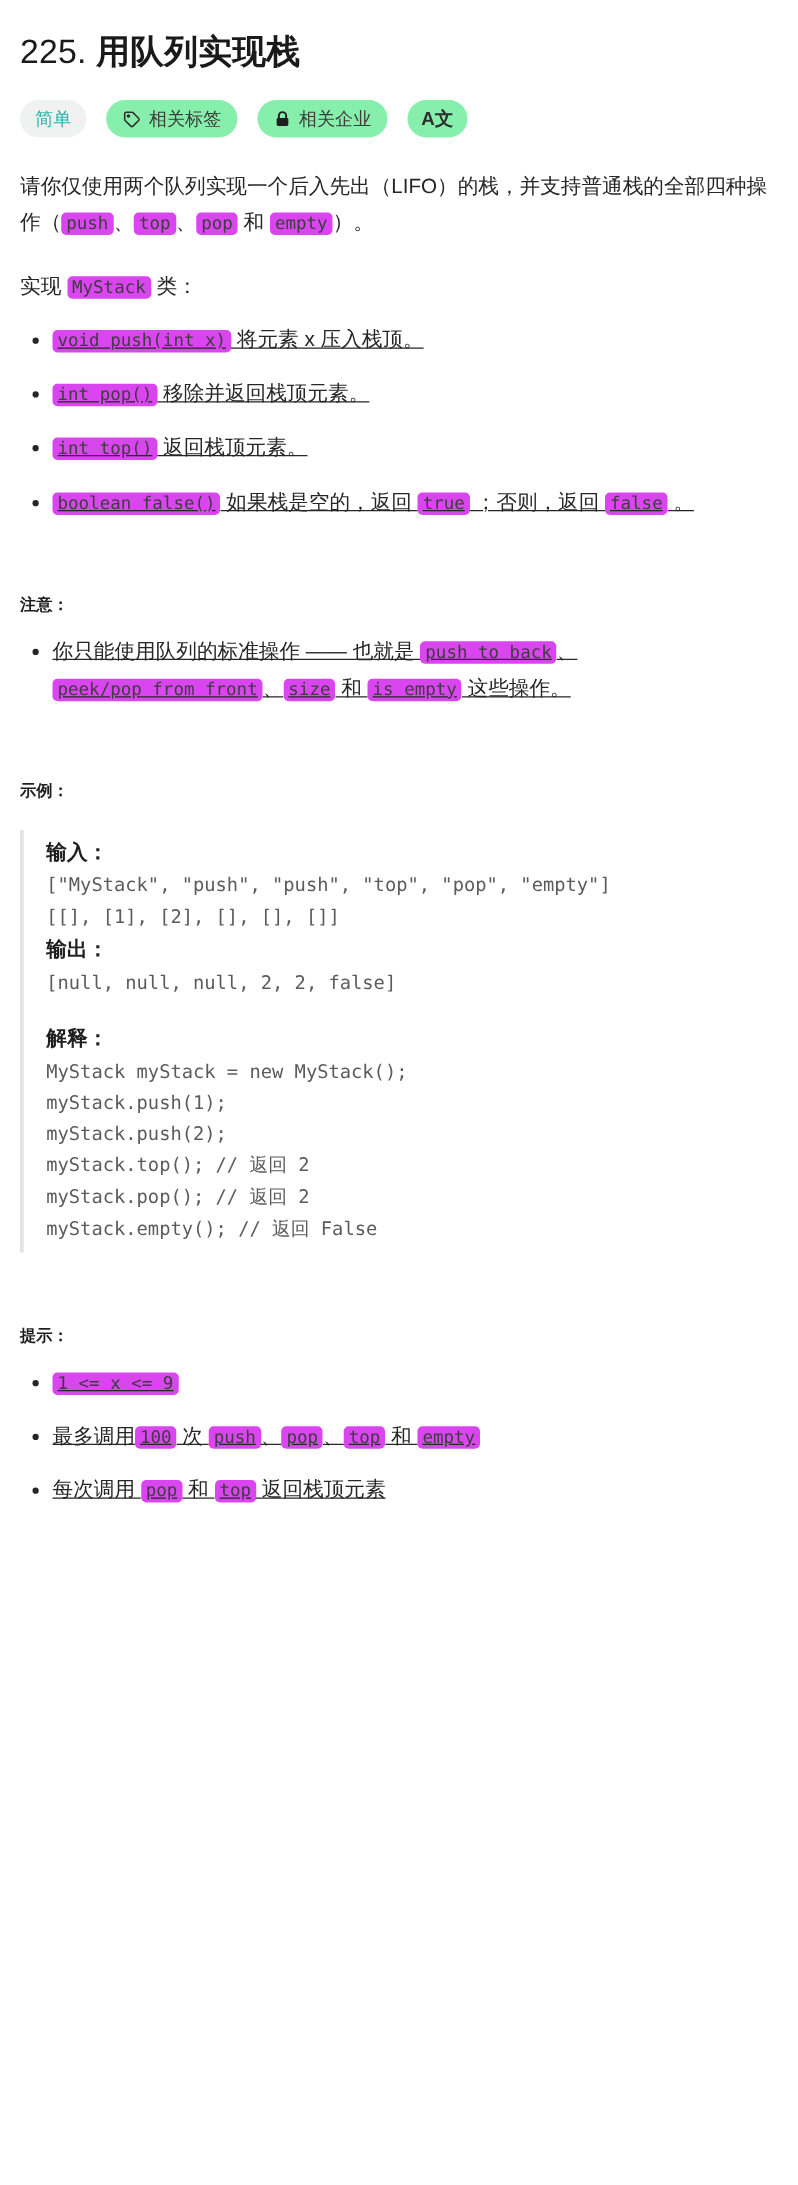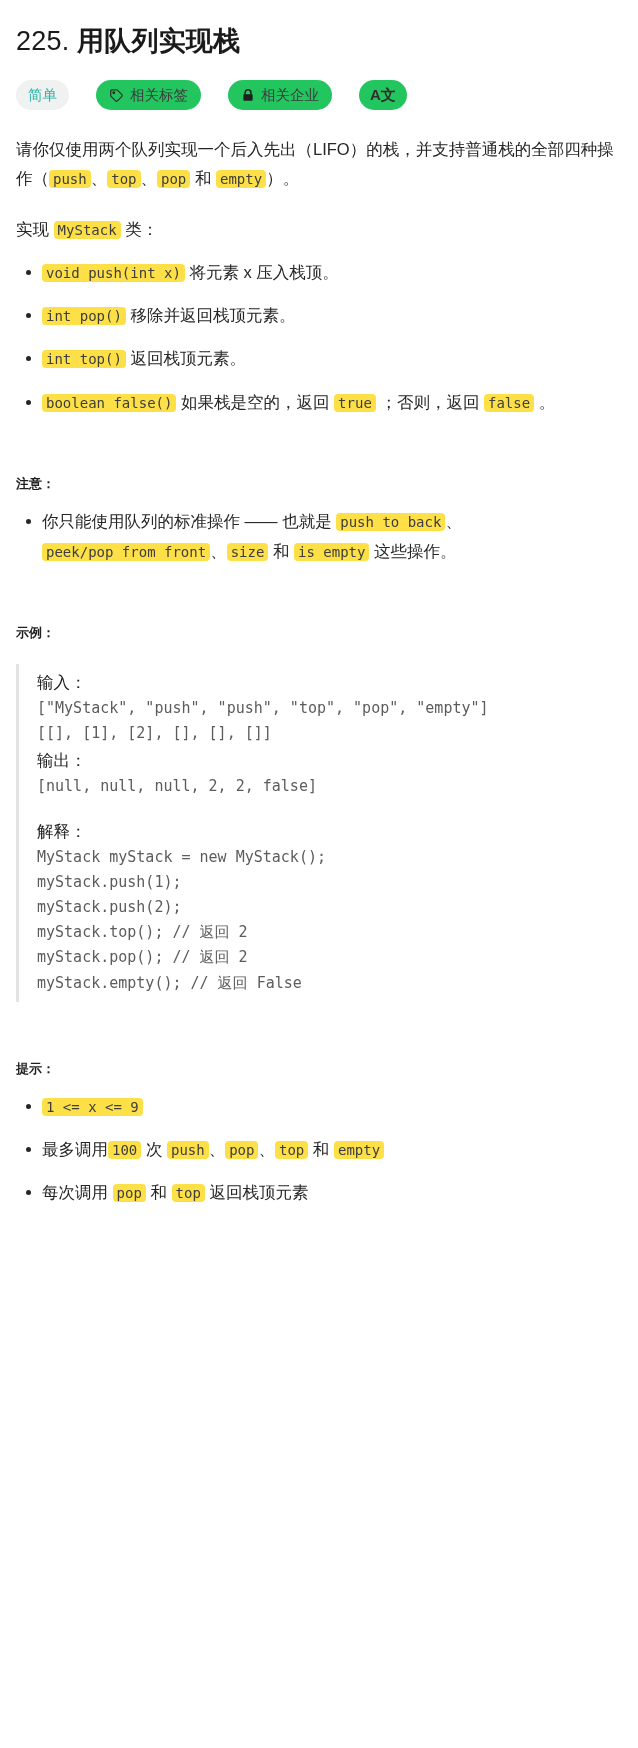--- a/index.html
+++ b/index.html
@@ -27,32 +27,32 @@
     color: #1a1a1a;
     margin: 6px 0 0 0;
     letter-spacing: 0.2px;
   }
   .title .num { font-weight: 500; }
 
   
   .badge-row {
     display: flex;
     align-items: center;
-    gap: 27px;
+    gap: 16px;
     margin-top: 21px;
     flex-wrap: nowrap;
   }
   .badge {
     display: inline-flex;
     align-items: center;
     gap: 6px;
     height: 30px;
     padding: 0 13px;
     border-radius: 15px;
-    background: #22c55e;
+    background: #86efac;
     font-size: 14.5px;
     color: #3c3c3c;
     white-space: nowrap;
   }
   .badge.difficulty {
     color: #2db3a6;
     background: #eff2f1;
     padding: 0 12px;
   }
   .badge.icon-only {
@@ -65,40 +65,41 @@
     font-size: 16.5px;
     line-height: 1.75;
     margin: 25px 0 0 0;
     color: #262626;
   }
   p.para.tight { margin-top: 22px; }
 
   
   code.ic {
     font-family: "DejaVu Sans Mono", "Liberation Mono", monospace;
-    background: #fde047;
+    background: #d946ef;
     border-radius: 4px;
     padding: 1px 4px;
     font-size: 14px;
     color: #3d3d3d;
     white-space: pre;
   }
 
   
   ul.blist {
     margin: 14px 0 0 0;
     padding-left: 26px;
     list-style: none;
   }
   ul.blist > li {
     position: relative;
     font-size: 16.5px;
     line-height: 1.78;
     margin-top: 14px;
     color: #262626;
+    text-decoration: underline;
   }
   ul.blist > li:first-child { margin-top: 6px; }
   ul.blist > li::before {
     content: "";
     position: absolute;
     left: -16px;
     top: 12px;
     width: 5px; height: 5px;
     border-radius: 50%;
     background: #262626;
@@ -114,21 +115,21 @@
   .gap-lg { height: 58px; }
 
   
   .example {
     border-left: 3px solid #e3e3e3;
     padding: 4px 0 6px 18px;
     margin-top: 22px;
   }
   .example .lbl {
     font-size: 16.5px;
-    font-weight: 400;
+    font-weight: 700;
     color: #1f1f1f;
     line-height: 1.7;
   }
   .example pre {
     font-family: "DejaVu Sans Mono", "Liberation Mono", monospace;
     font-size: 15px;
     line-height: 1.68;
     color: #5c5c5c;
     margin: 0;
     white-space: pre-wrap;

